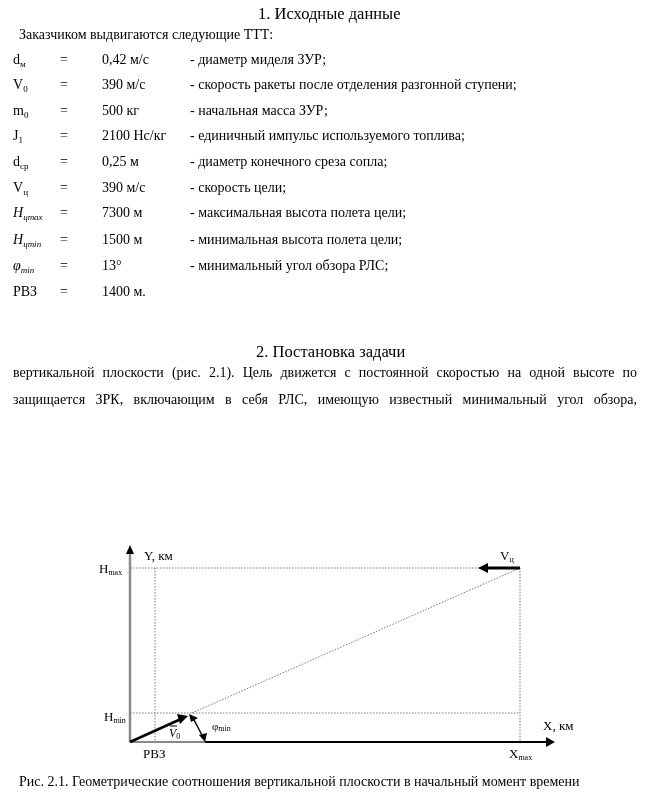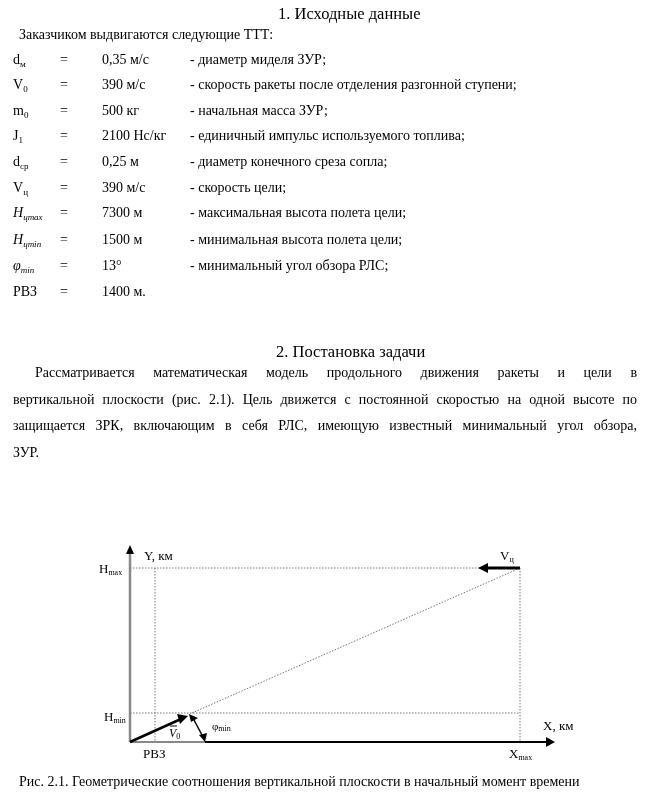--- a/index.html
+++ b/index.html
@@ -2,21 +2,21 @@
 <html><head>
 <meta charset="utf-8">
 <style>
   html, body { margin:0; padding:0; background:#ffffff; }
   body {
     width:647px; height:797px; position:relative; overflow:hidden;
     font-family:"Liberation Serif", "DejaVu Serif", serif;
     color:#000;
   }
   .abs { position:absolute; white-space:nowrap; }
-  .h1 { font-size:16.5px;margin-left:20px; }
+  .h1 { font-size:16.5px; }
   .t { font-size:14px; line-height:16px;margin-left:6px; }
   .row { position:absolute; left:13px; height:20px; font-size:14px; }
   .row .sym { position:absolute; left:0; top:0; }
   .row .eq  { position:absolute; left:47px; top:0; }
   .row .val { position:absolute; left:89px; top:0; white-space:nowrap; }
   .row .desc{ position:absolute; left:177px; top:0; white-space:nowrap; }
   sub { font-size:9px; vertical-align:-3px; }
   .it { font-style:italic; }
   .para {
     position:absolute; left:13px; width:624px;
@@ -30,21 +30,21 @@
 </head>
 <body>
 
 <div class="abs h1" style="left:258px; top:4px;">1.  Исходные данные</div>
 <div class="abs t" style="left:13px; top:27px;">Заказчиком выдвигаются следующие ТТТ:</div>
 
 <div id="params">
     <div class="row" style="top: 52px;">
       <span class="sym"><span>d</span><sub>м</sub></span>
       <span class="eq">=</span>
-      <span class="val">0,35 м/с</span>
+      <span class="val">0,42 м/с</span>
       <span class="desc">- диаметр миделя ЗУР;</span>
     </div>
     <div class="row" style="top: 77px;">
       <span class="sym"><span>V</span><sub>0</sub></span>
       <span class="eq">=</span>
       <span class="val">390 м/с</span>
       <span class="desc">- скорость ракеты после отделения разгонной ступени;</span>
     </div>
     <div class="row" style="top: 103px;">
       <span class="sym"><span>m</span><sub>0</sub></span>
@@ -91,24 +91,22 @@
     <div class="row" style="top: 284px;">
       <span class="sym"><span>РВЗ</span></span>
       <span class="eq">=</span>
       <span class="val">1400 м.</span>
       <span class="desc"></span>
     </div>
   </div>
 
 <div class="abs h1" style="left:256px; top:342px;">2.  Постановка задачи</div>
 <div class="para" style="top:360px;">
-  <span class="ln first">Рассматривается математическая модель продольного движения ракеты и цели в</span>
   <span class="ln">вертикальной плоскости (рис. 2.1). Цель движется с постоянной скоростью на одной высоте по</span>
   <span class="ln">защищается ЗРК, включающим в себя РЛС, имеющую известный минимальный угол обзора,</span>
-  <span class="ln last">ЗУР.</span>
 </div>
 
 <svg width="647" height="797" style="position:absolute; left:0; top:0;" xmlns="http://www.w3.org/2000/svg">
   <defs>
     <marker id="ah" markerWidth="8" markerHeight="8" refX="6" refY="4" orient="auto" markerUnits="userSpaceOnUse">
       <path d="M0,0 L8,4 L0,8 Z" fill="#000"></path>
     </marker>
     <marker id="ahs" markerWidth="7" markerHeight="7" refX="5" refY="3.5" orient="auto" markerUnits="userSpaceOnUse">
       <path d="M0,0 L7,3.5 L0,7 Z" fill="#000"></path>
     </marker>

